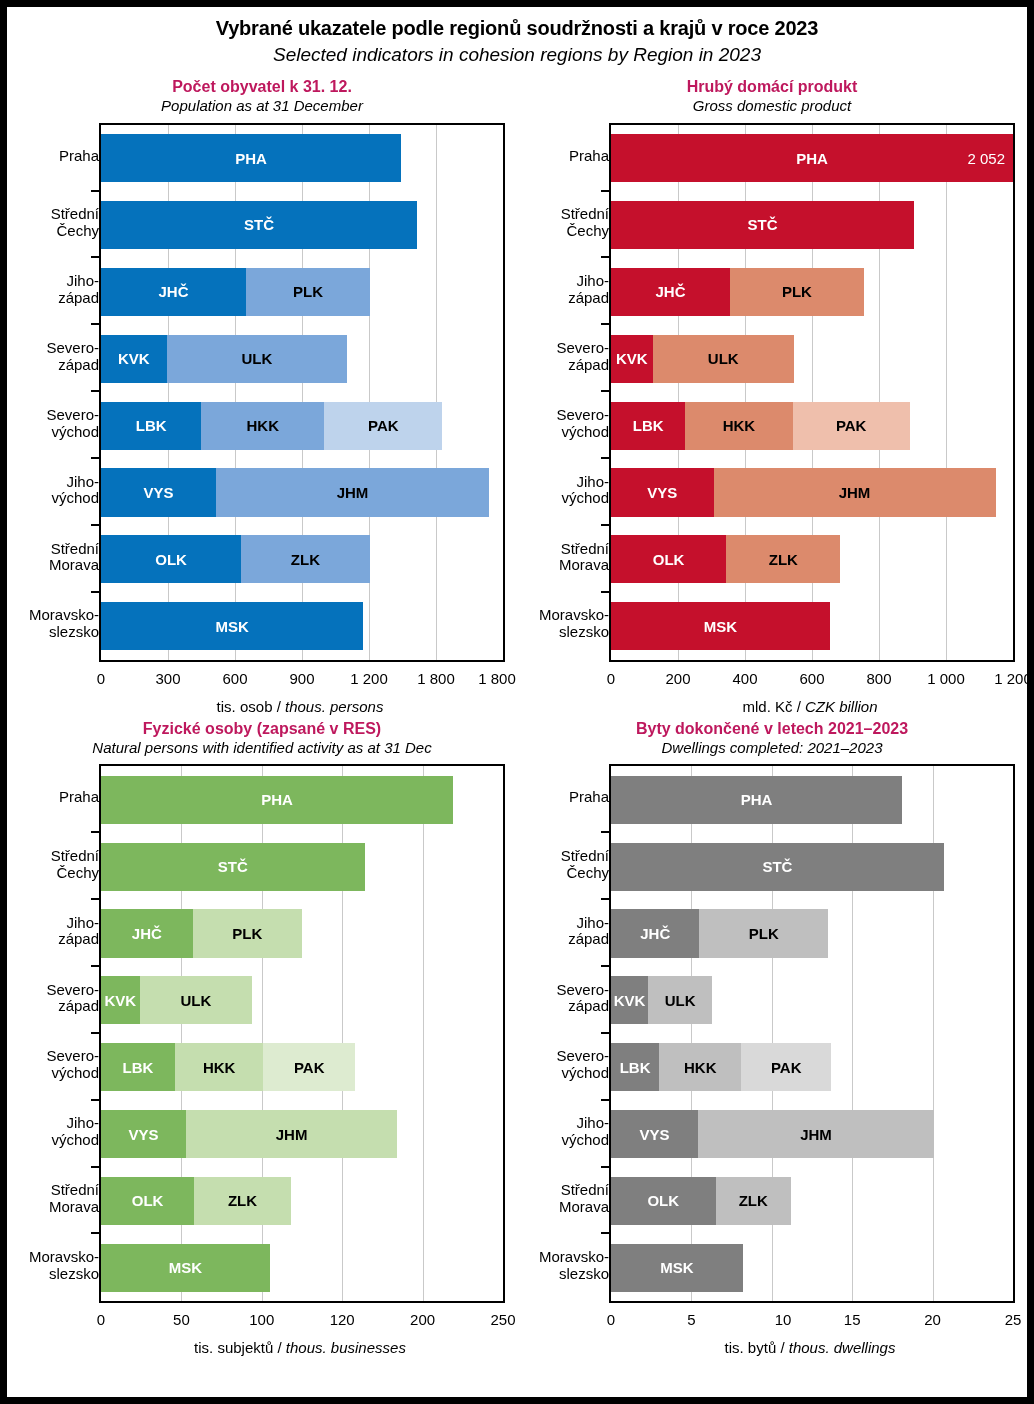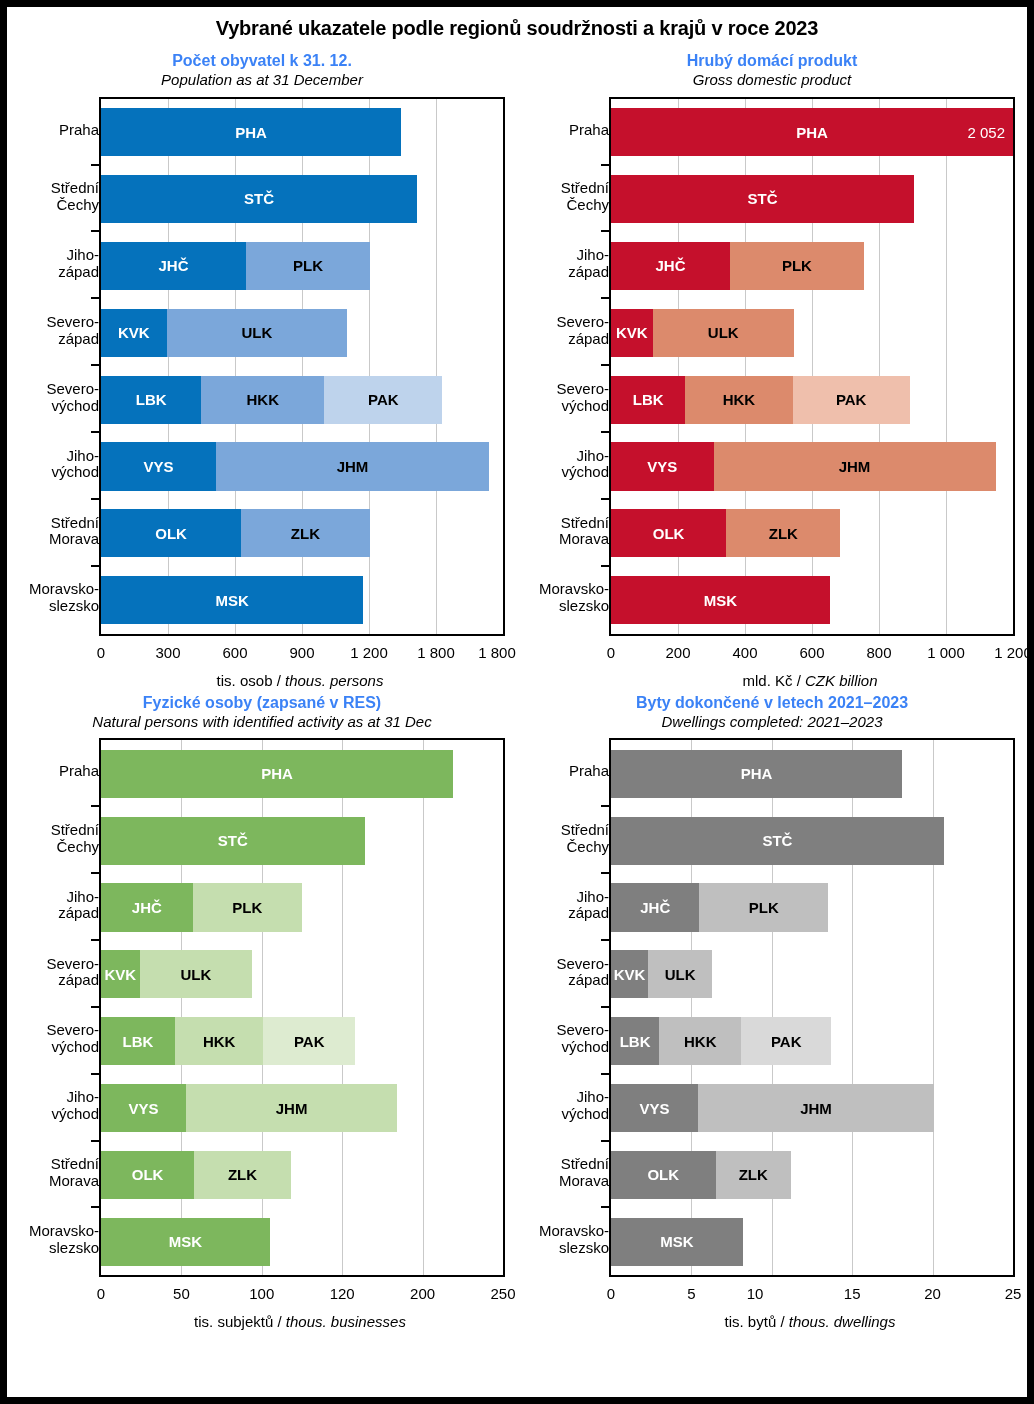--- a/index.html
+++ b/index.html
@@ -6,21 +6,21 @@
   body{width:1034px;height:1404px;font-family:"Liberation Sans",sans-serif;}
   #page{position:relative;width:1034px;height:1404px;background:#fff;
         border:7px solid #000;box-sizing:border-box;overflow:hidden;}
 
   .maintitle{text-align:center;font-weight:bold;font-size:20px;color:#000;margin-top:10px;letter-spacing:-.2px;}
   .maintitle-en{text-align:center;font-style:italic;font-size:19px;color:#000;margin-top:4px;}
 
   .grid{display:grid;grid-template-columns:1fr 1fr;grid-template-rows:auto auto;margin-top:12px;}
   .panel{position:relative;}
 
-  .ptitle{text-align:center;font-weight:bold;font-size:16px;line-height:1.15;color:#3b82f6;}
+  .ptitle{text-align:center;font-weight:bold;font-size:16px;line-height:1.15;color:#be185d;}
   .ptitle-en{text-align:center;font-style:italic;font-size:15px;line-height:1.15;color:#000;margin-top:1px;}
 
   .chartwrap{position:relative;margin-top:8px;}
   .plot{position:relative;border:2px solid #000;background:#fff;box-sizing:border-box;}
   .gridline{position:absolute;top:0;bottom:0;width:1px;background:#c9c9c9;}
   .barrow{position:absolute;left:0;height:100%;display:flex;}
   .seg{display:flex;align-items:center;justify-content:center;position:relative;box-sizing:border-box;overflow:visible;}
   .seg span{font-weight:bold;font-size:15px;white-space:nowrap;}
 
   .ylabels{position:absolute;left:0;top:0;}
@@ -34,20 +34,21 @@
   .xtitle i{font-style:italic;}
 
   .valuelabel{position:absolute;font-weight:normal;font-size:15px;color:#fff;}
 </style>
 </head>
 <body>
 
 <div id="page">
 
   <div class="maintitle">Vybrané ukazatele podle regionů soudržnosti a krajů v roce 2023</div>
+  <div class="maintitle-en">Selected indicators in cohesion regions by Region in 2023</div>
 
   <div class="grid" id="panels">
       <div class="panel">
         <div class="ptitle">Počet obyvatel k 31. 12.</div>
         <div class="ptitle-en">Population as at 31 December</div>
         <div class="chartwrap" style="height: 597px;">
           <div class="ylabels" style="width: 92px; height: 535px;">
             <div class="ylab" style="top: 0px; height: 66.875px; width: 82px;">
               <div>Praha</div>
             </div>
@@ -519,21 +520,21 @@
           <div class="ytick" style="left: 84px; top: 66.875px; width: 9px; position: absolute;"></div>
           <div class="ytick" style="left: 84px; top: 133.75px; width: 9px; position: absolute;"></div>
           <div class="ytick" style="left: 84px; top: 200.625px; width: 9px; position: absolute;"></div>
           <div class="ytick" style="left: 84px; top: 267.5px; width: 9px; position: absolute;"></div>
           <div class="ytick" style="left: 84px; top: 334.375px; width: 9px; position: absolute;"></div>
           <div class="ytick" style="left: 84px; top: 401.25px; width: 9px; position: absolute;"></div>
           <div class="ytick" style="left: 84px; top: 468.125px; width: 9px; position: absolute;"></div>
           <div class="xaxis" style="position: absolute; left: 94px; top: 547px; width: 402px; height: 22px;">
             <div class="xtick" style="left: 0px;">0</div>
             <div class="xtick" style="left: 80.4px;">5</div>
-            <div class="xtick" style="left: 144px;">10</div>
+            <div class="xtick" style="left: 172px;">10</div>
             <div class="xtick" style="left: 241.2px;">15</div>
             <div class="xtick" style="left: 321.6px;">20</div>
             <div class="xtick" style="left: 402px;">25</div>
           </div>
           <div class="xtitle" style="position: absolute; left: 92px; top: 573px; width: 402px;"><span>tis. bytů / </span><i>thous. dwellings</i></div>
         </div>
       </div>
     </div>
 
 </div>

